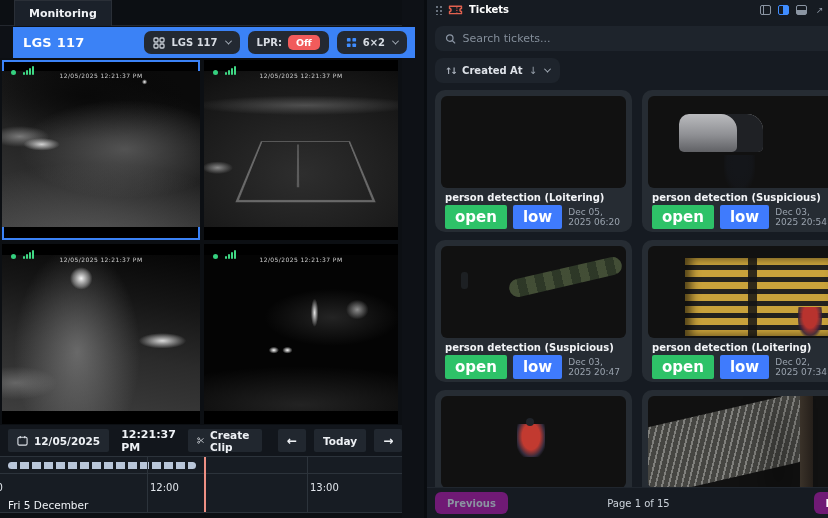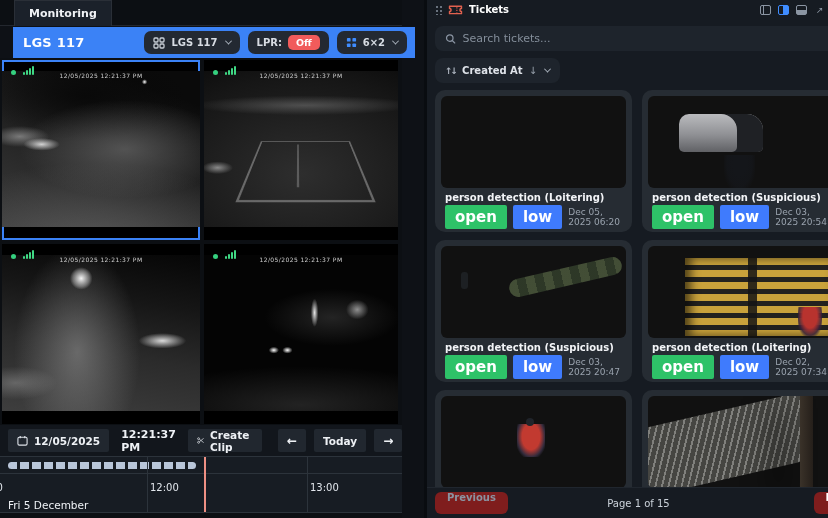--- a/index.html
+++ b/index.html
@@ -175,21 +175,21 @@
     background:linear-gradient(90deg,#3a3229,#251f1a); box-shadow:-28px 12px 28px rgba(0,0,0,.55); }
 
   
   .tk-scroll { position:absolute; right:4px; top:84px; width:8px; height:398px; }
   .sb-up { position:absolute; top:0; left:1px; width:0; height:0; border-left:3px solid transparent; border-right:3px solid transparent; border-bottom:4px solid #6b7480; }
   .sb-thumb { position:absolute; top:9px; left:1px; width:5px; height:164px; border-radius:3px; background:#39414c; }
   .sb-down { position:absolute; bottom:8px; left:1px; width:0; height:0; border-left:3px solid transparent; border-right:3px solid transparent; border-top:4px solid #6b7480; }
 
   
   .tk-pagination { position:absolute; left:0; bottom:0; width:100%; height:31px; background:#161b22; border-top:1px solid #20262e; display:flex; align-items:center; padding:0 8px; }
-  .pg-btn { height:22px; padding:0 12px; background:#7f1d1d; border-radius:6px; display:flex; align-items:flex-start; font-size:10px; font-weight:bold; }
+  .pg-btn { height:22px; padding:0 12px; background:#701a75; border-radius:6px; display:flex; align-items:center; font-size:10px; font-weight:bold; }
   .pg-prev { color:#8b93a1; }
   .pg-next { color:#ffffff; position:absolute; right:-14px; }
   .pg-label { position:absolute; left:50%; transform:translateX(-50%); font-size:10px; color:#ccd3db; }
 
   .bottom-strip { position:absolute; left:0; top:513px; width:402px; height:5px; background:#0c0f13; }
 
   svg { display:block; }
 </style>
 </head>
 <body>

